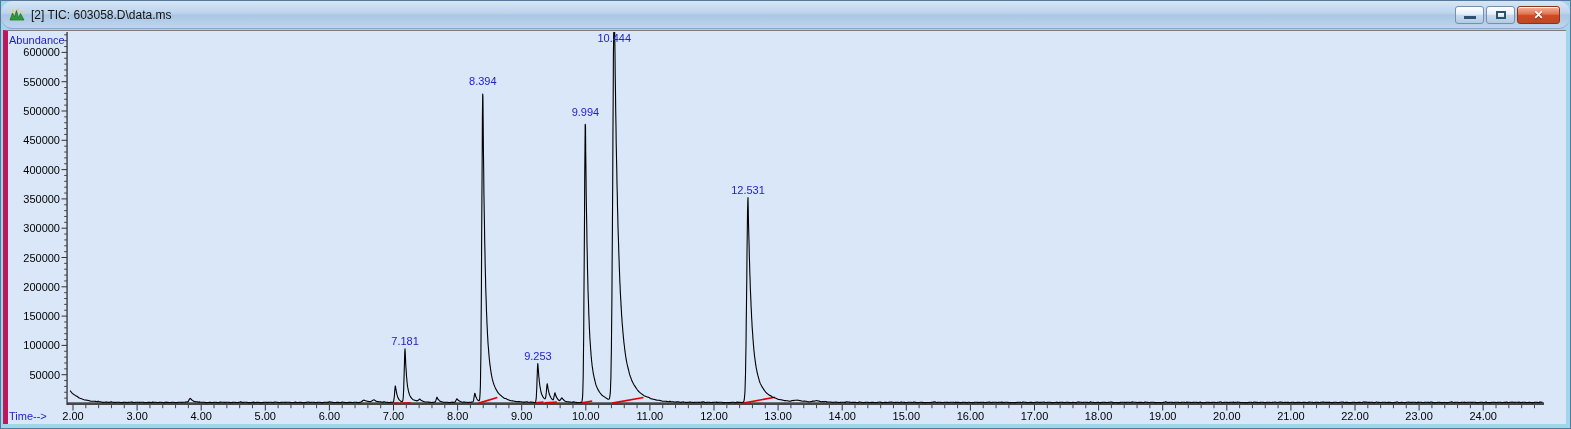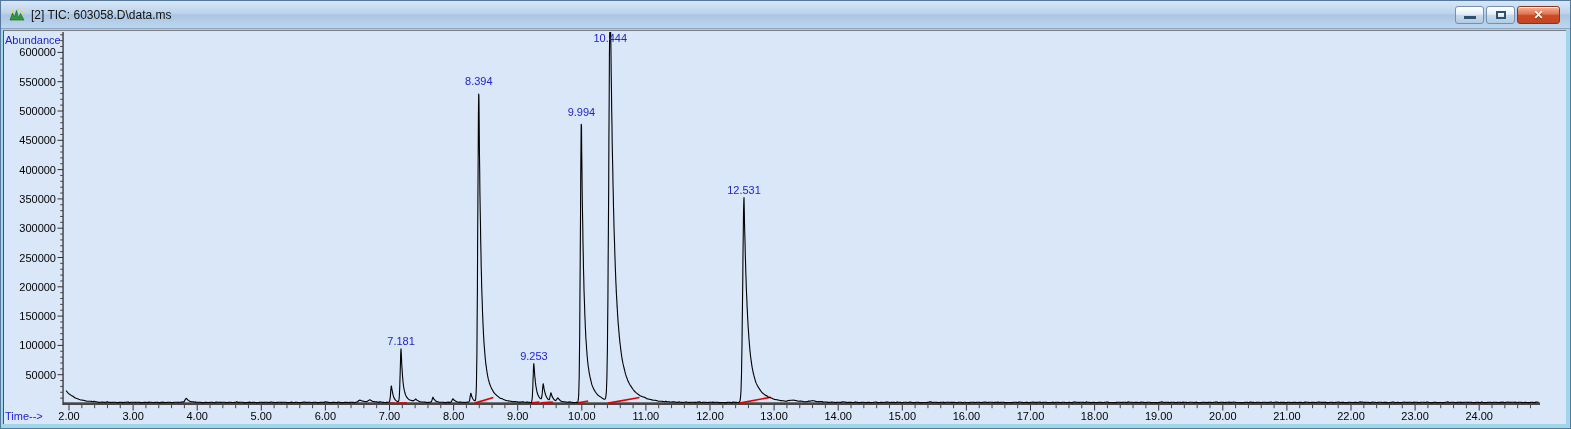--- a/index.html
+++ b/index.html
@@ -7,41 +7,41 @@
   .window{
     position:relative;width:1571px;height:429px;
     background:#9ed7ea;border:1px solid #56789c;
     font-family:"Liberation Sans",sans-serif;
     overflow:hidden;
   }
   .titlebar{
     position:absolute;top:0;left:0;right:0;height:28px;
     background:linear-gradient(180deg,#d6e6f6 0%,#bdd4ec 45%,#abc6e3 52%,#bed6ef 100%);
     border-bottom:1px solid #8aa7c7;
-    display:flex;align-items:center;
+    display:flex;align-items:center;border-radius:12px;
   }
   .win-icon{width:16px;height:16px;margin-left:8px;margin-right:6px;display:inline-block;}
   .title-text{font-size:12px;color:#111;white-space:pre;}
   .win-buttons{position:absolute;top:5px;right:10px;display:flex;gap:2px;}
   .wbtn{
     width:29px;height:18px;border:1px solid #7690ad;border-radius:3px;
     background:linear-gradient(180deg,#ffffff 0%,#e6eff9 45%,#c8dbee 50%,#b2cbe4 100%);
     box-shadow:inset 0 1px 0 rgba(255,255,255,.9);
     display:flex;align-items:center;justify-content:center;cursor:default;
   }
   .wbtn.close{
     width:43px;border-color:#8c3415;color:#fff;
     background:linear-gradient(180deg,#f3b29c 0%,#e0734f 45%,#d04a24 52%,#c04724 100%);
     font-weight:bold;font-size:12px;text-shadow:0 1px 1px #7c2a0e;
   }
   .glyph-min{width:12px;height:3px;background:#2f5170;align-self:flex-end;margin-bottom:4px;}
   .glyph-max{width:10px;height:8px;border:2px solid #2f5170;background:linear-gradient(#fff,#cfe0f0);}
   .client{
     position:absolute;top:29px;left:2px;right:4px;bottom:4px;
-    background:#d9e7f8;border-top:1px solid #7d7d7d;border-left:1px solid #be185d;
+    background:#d9e7f8;border-top:1px solid #7d7d7d;border-left:5px solid #be185d;
   }
   .client svg{position:absolute;top:0;left:0;}
   text{font-family:"Liberation Sans",sans-serif;font-size:11px;}
   .axis-name{fill:#2222cc;}
 </style>
 </head>
 <body>
 
 <div class="window">
   <div class="titlebar">

